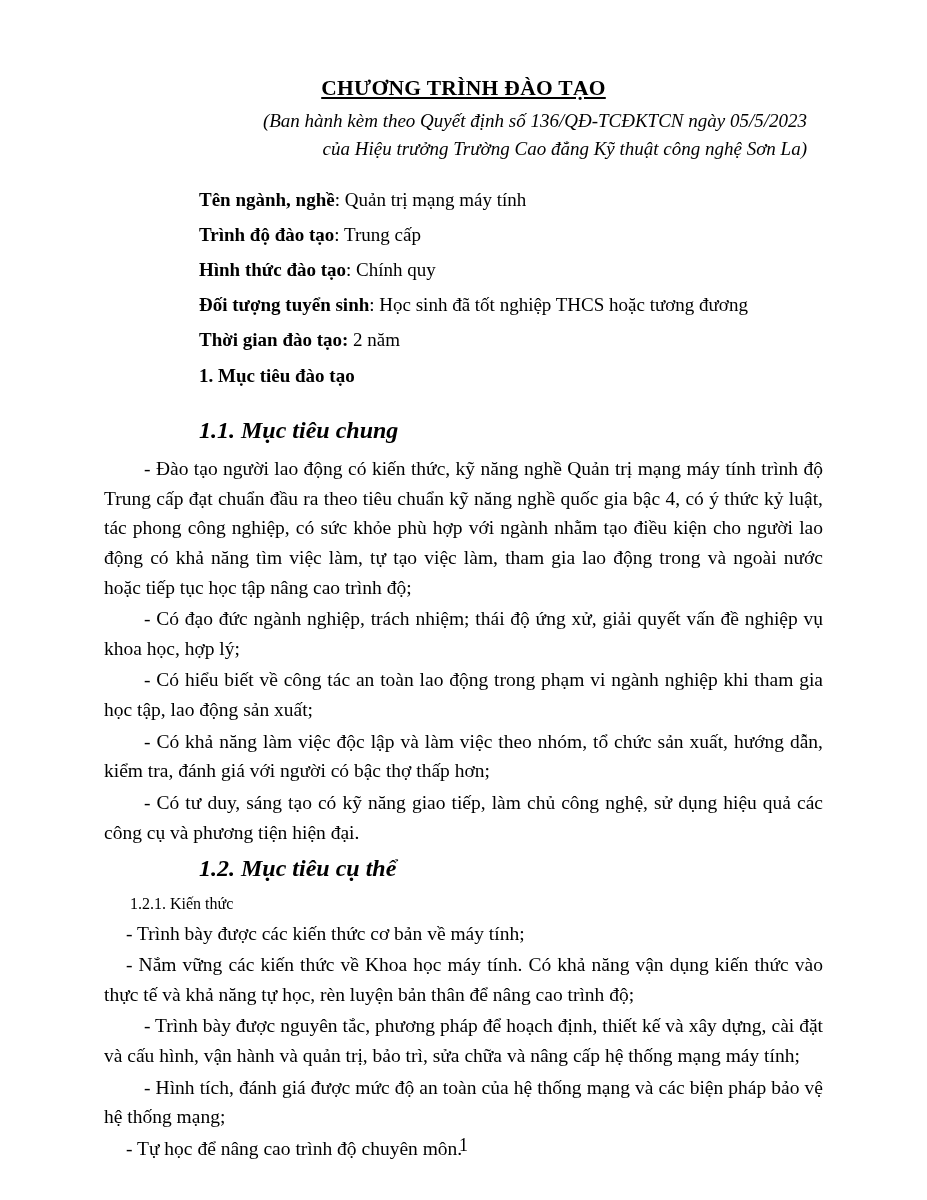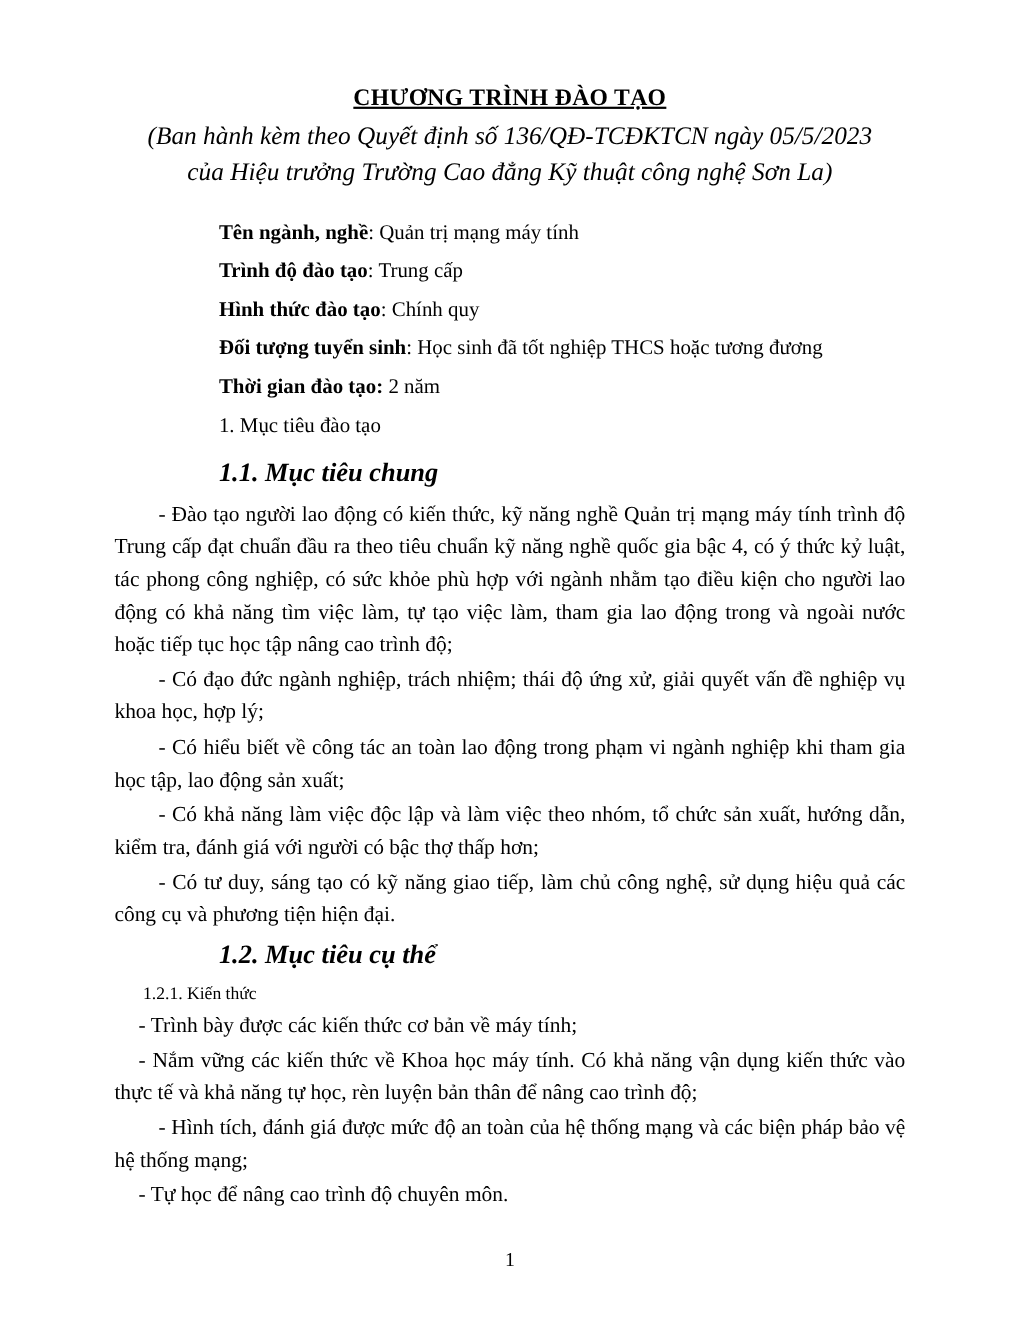--- a/index.html
+++ b/index.html
@@ -22,46 +22,46 @@
   }
   .doc-title {
     text-align: center;
     font-weight: bold;
     font-size: 21.5px;
     letter-spacing: 0.3px;
     margin: 14px 0 6px 0;
     text-decoration: underline;
   }
   .doc-subtitle {
-    text-align: center;
+    text-align: right;
     font-style: italic;
-    font-size: 23px;
+    font-size: 19px;
     line-height: 1.45;
     margin: 0 16px;
   }
   .doc-subtitle .line2 {
     display: block;
   }
   .meta-block {
     margin-top: 28px;
     padding-left: 95px;
   }
   .meta-row {
     font-size: 19px;
     line-height: 1.0;
     margin-bottom: 16px;
   }
   .meta-label {
     font-weight: bold;
   }
   .section-head {
-    font-weight: normal;
+    font-weight: bold;
     font-size: 19px;
     padding-left: 95px;
-    margin-bottom: 18px;
+    margin-bottom: 30px;
   }
   .section-sub {
     font-weight: bold;
     font-style: italic;
     font-size: 24px;
     padding-left: 95px;
     margin-bottom: 10px;
   }
   .para {
     font-size: 19.5px;
@@ -125,17 +125,18 @@
   <p class="para">- Có đạo đức ngành nghiệp, trách nhiệm; thái độ ứng xử, giải quyết vấn đề nghiệp vụ khoa học, hợp lý;</p>
   <p class="para">- Có hiểu biết về công tác an toàn lao động trong phạm vi ngành nghiệp khi tham gia học tập, lao động sản xuất;</p>
   <p class="para">- Có khả năng làm việc độc lập và làm việc theo nhóm, tổ chức sản xuất, hướng dẫn, kiểm tra, đánh giá với người có bậc thợ thấp hơn;</p>
   <p class="para">- Có tư duy, sáng tạo có kỹ năng giao tiếp, làm chủ công nghệ, sử dụng hiệu quả các công cụ và phương tiện hiện đại.</p>
 
   <div class="section-sub" style="margin-top:8px;">1.2. Mục tiêu cụ thể</div>
   <p class="plain">1.2.1. Kiến thức</p>
 
   <p class="para small-indent">- Trình bày được các kiến thức cơ bản về máy tính;</p>
   <p class="para small-indent">- Nắm vững các kiến thức về Khoa học máy tính. Có khả năng vận dụng kiến thức vào thực tế và khả năng tự học, rèn luyện bản thân để nâng cao trình độ;</p>
+  <p class="para">- Trình bày được nguyên tắc, phương pháp để hoạch định, thiết kế và xây dựng, cài đặt và cấu hình, vận hành và quản trị, bảo trì, sửa chữa và nâng cấp hệ thống mạng máy tính;</p>
   <p class="para">- Hình tích, đánh giá được mức độ an toàn của hệ thống mạng và các biện pháp bảo vệ hệ thống mạng;</p>
   <p class="para small-indent">- Tự học để nâng cao trình độ chuyên môn.</p>
 
   <div class="page-number">1</div>
 </div>
 
 </body></html>

